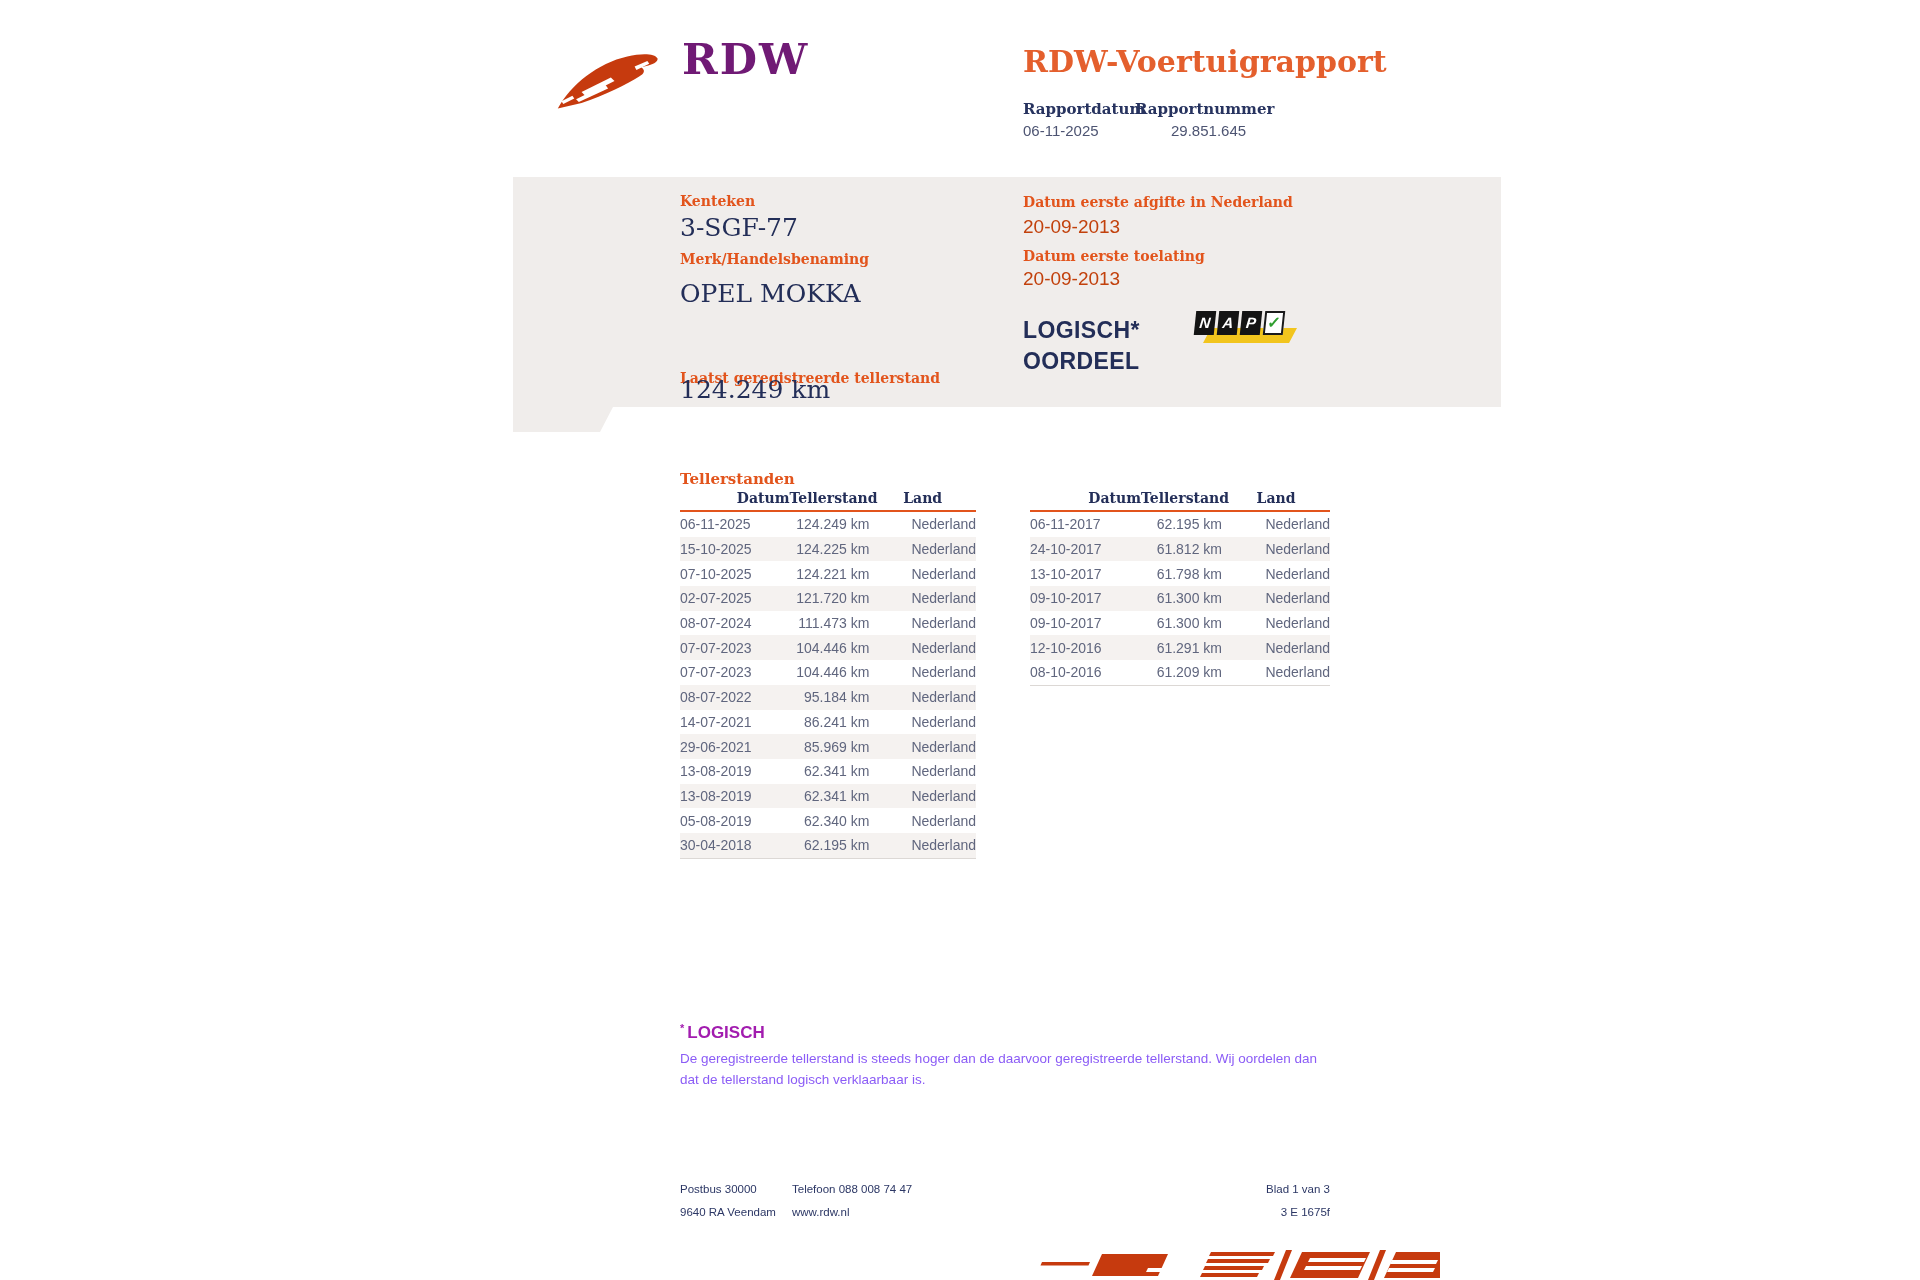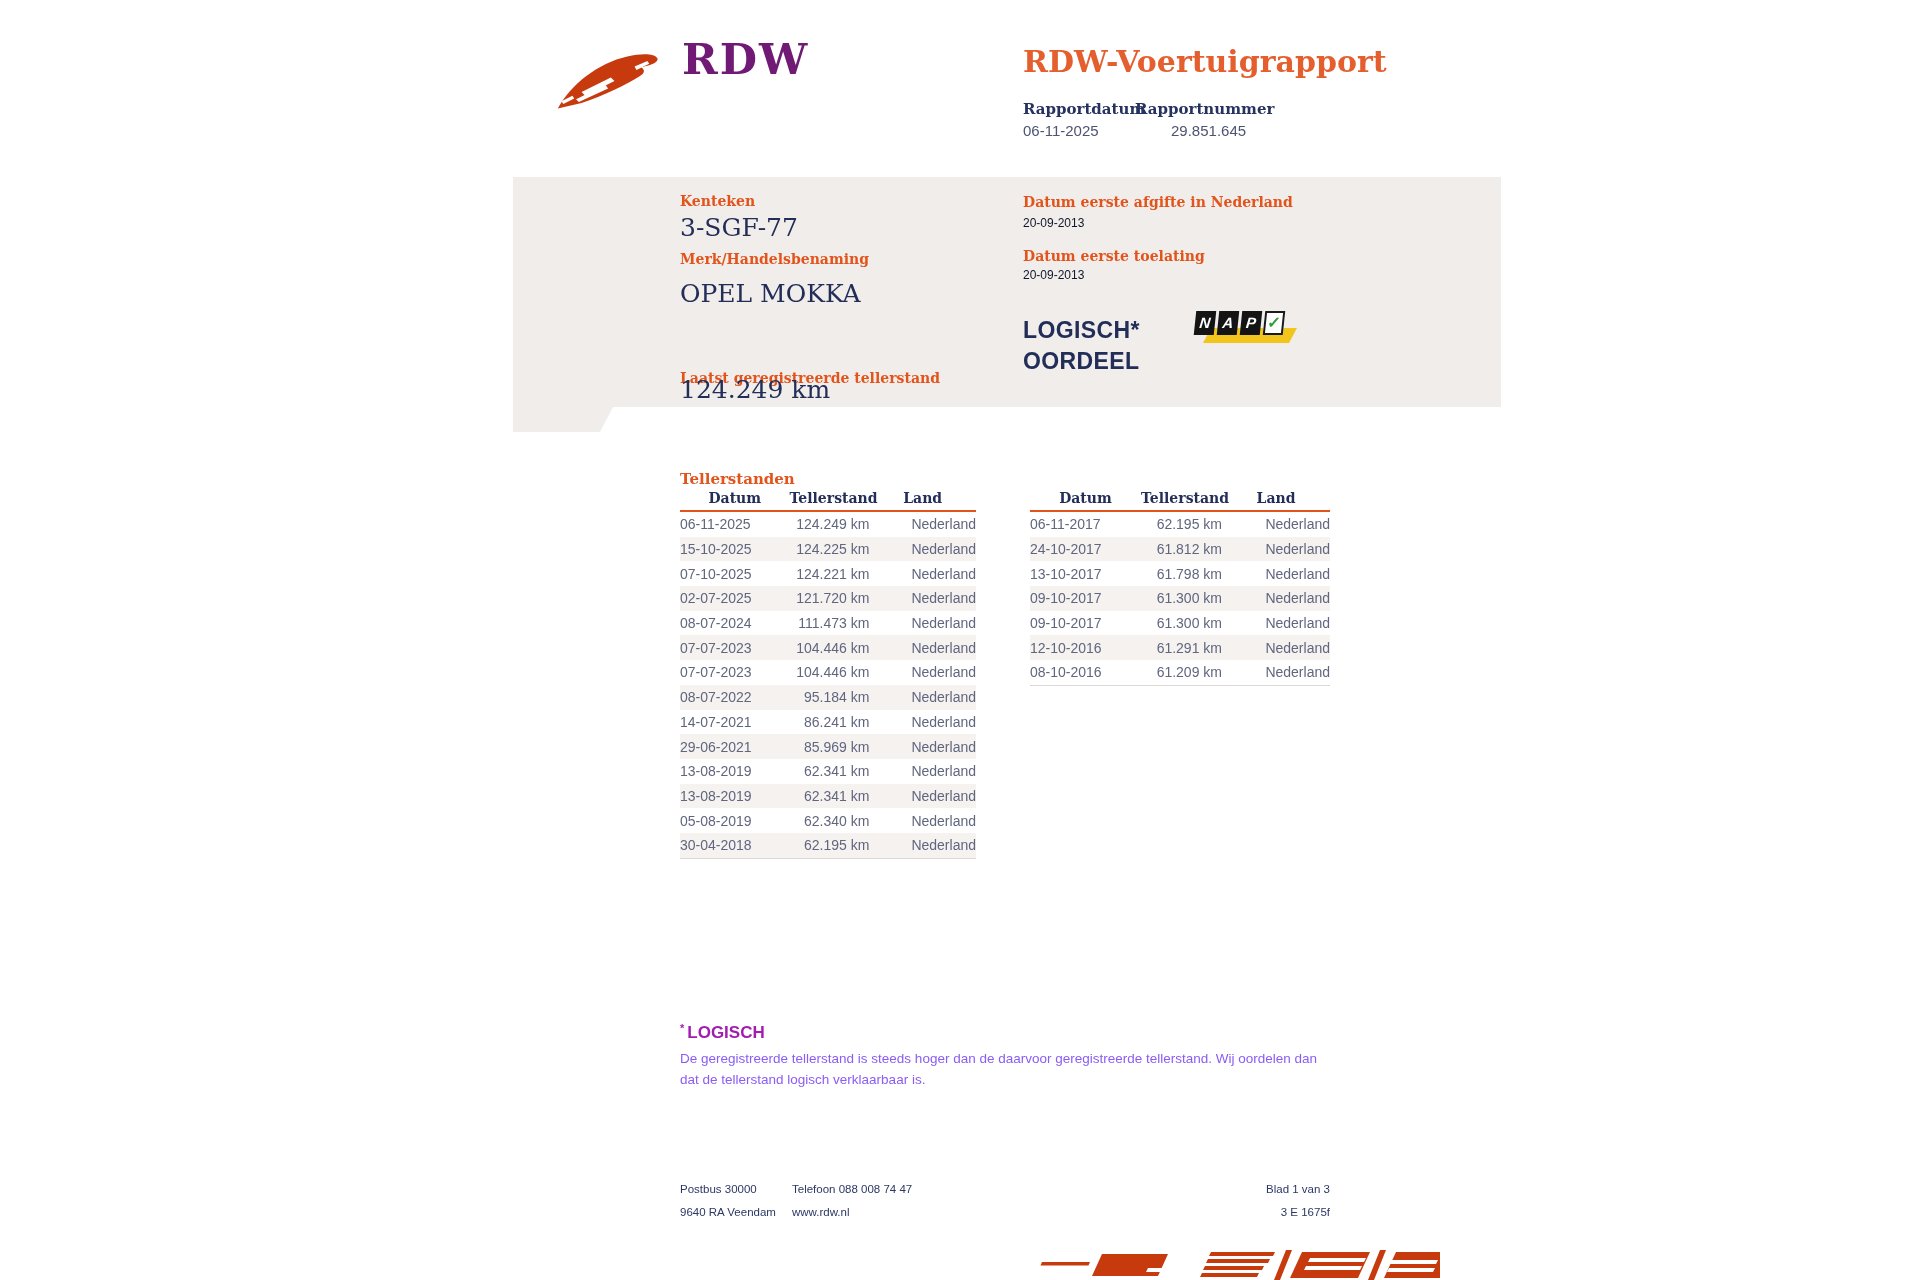--- a/index.html
+++ b/index.html
@@ -36,21 +36,21 @@
     clip-path:polygon(0 0,100% 0,100% 230px,100px 230px,87px 100%,0 100%);
   }
   .o-label{
     font-family:"DejaVu Serif","Liberation Serif",serif;font-weight:bold;
     font-size:14px;color:#e2541c;
   }
   .big-value{
     font-family:"DejaVu Serif","Liberation Serif",serif;
     font-size:25px;color:#232e58;
   }
-  .sm-value{font-size:12px;color:#0f172a;}
+  .sm-value{font-size:19px;color:#c2410c;}
   .p-klabel{left:167px;top:16px;}
   .p-kvalue{left:167px;top:36px;}
   .p-mlabel{left:167px;top:74px;}
   .p-mvalue{left:167px;top:94px;margin-top:8px;}
   .p-tlabel{left:167px;top:181px;margin-top:12px;}
   .p-tvalue{left:167px;top:198px;}
   .p-alabel{left:510px;top:17px;}
   .p-avalue{left:510px;top:39px;}
   .p-blabel{left:510px;top:71px;}
   .p-bvalue{left:510px;top:91px;}
@@ -84,21 +84,21 @@
     font-weight:bold;font-size:15px;color:#e2541c;
   }
   table.km{position:absolute;border-collapse:collapse;table-layout:fixed;}
   .km-left{left:680px;top:490px;width:296px;}
   .km-right{left:1030px;top:490px;width:300px;}
   table.km th{
     font-family:"DejaVu Serif","Liberation Serif",serif;font-weight:bold;
     font-size:14px;color:#232e58;border-bottom:2.5px solid #e2541c;
     padding:0 0 4px 0;
   }
-  table.km th.c1{width:37%;text-align:center;}
+  table.km th.c1{width:37%;text-align:right;}
   table.km th.c2{width:27%;text-align:right;}
   table.km th.c3{width:36%;text-align:center;}
   table.km td{
     font-size:14px;color:#60667e;height:24.7px;padding:0;white-space:nowrap;
   }
   table.km td:nth-child(1){text-align:left;}
   table.km td:nth-child(2){text-align:right;}
   table.km td:nth-child(3){text-align:right;}
   table.km tbody tr:nth-child(even){background:#f5f2f0;}
   table.km tbody tr:last-child td{border-bottom:1px solid #dcd8d5;}

